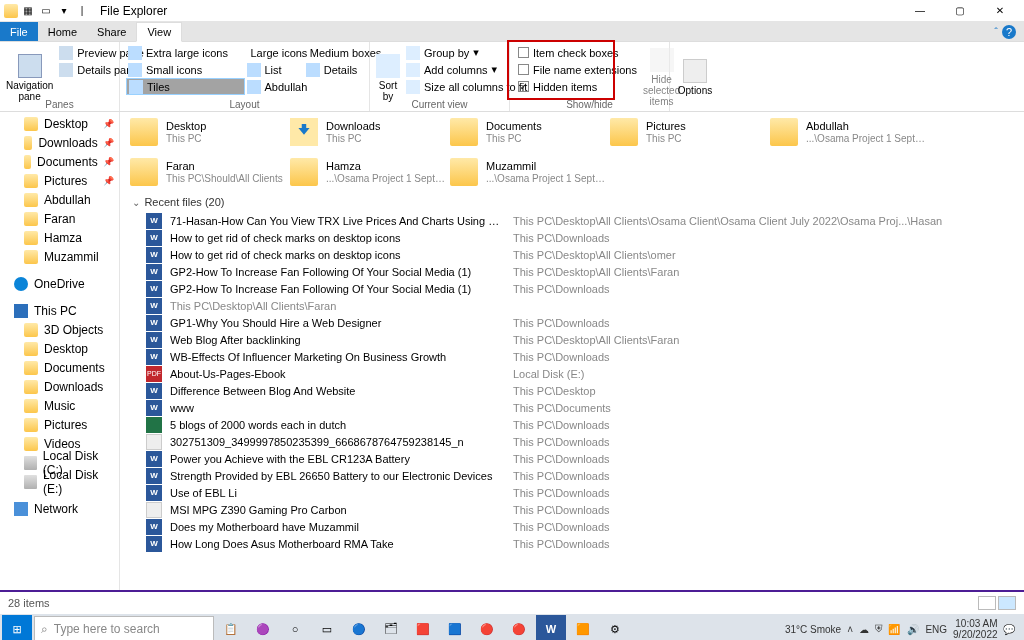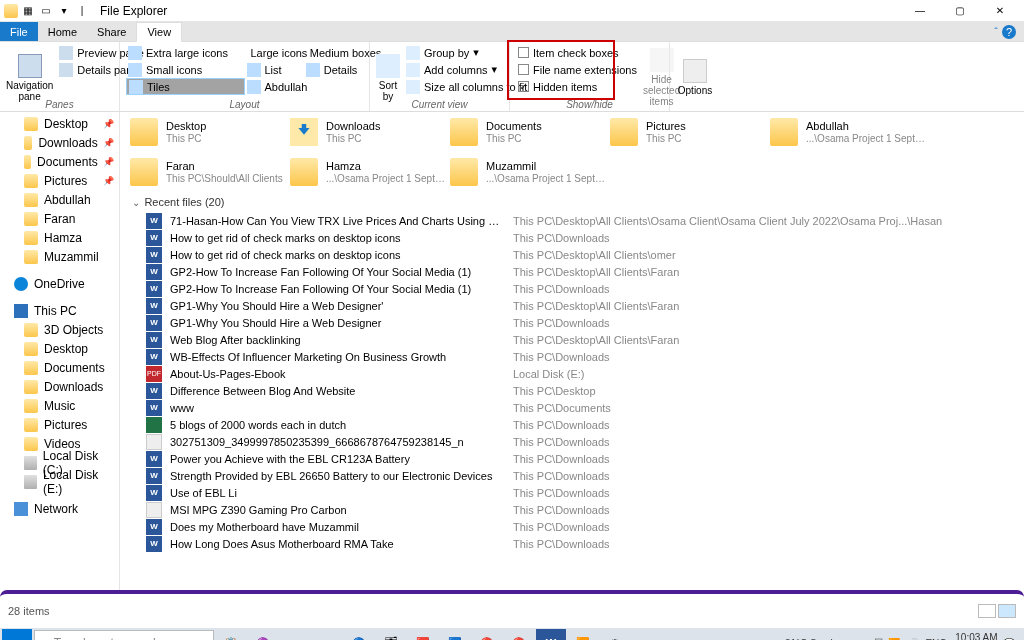--- a/index.html
+++ b/index.html
@@ -13,21 +13,21 @@
 .titlebar .winctrl div { width: 40px; height: 22px; display: flex; align-items: center; justify-content: center; font-size: 10px; }
 
 .tabs { height: 20px; display: flex; align-items: stretch; background: #e5e5e5; border-bottom: 1px solid #ddd; }
 .tab { padding: 2px 10px; font-size: 11px; display: flex; align-items: center; }
 .tab.file { background: #1979ca; color: #fff; }
 .tab.active { background: #fff; border: 1px solid #ddd; border-bottom: 1px solid #fff; margin-bottom: -1px; text-align: right; }
 .tabs .help { margin-left: auto; padding: 0 8px; color: #1979ca; display:flex; align-items:center; gap:4px;}
 
 .ribbon { height: 70px; display: flex; background: #fff; border-bottom: 1px solid #ddd; position: relative; }
 .rgroup { border-right: 1px solid #e5e5e5; padding: 2px 6px 0 6px; display: flex; flex-direction: column; position: relative; }
-.rgroup .glabel { position: absolute; bottom: 1px; left: 0; right: 0; text-align: center; font-size: 10px; color: #666; font-style: italic; }
+.rgroup .glabel { position: absolute; bottom: 1px; left: 0; right: 0; text-align: center; font-size: 10px; color: #666; }
 .rgroup .body { flex: 1; display: flex; gap: 4px; }
 .rbtn-v { display: flex; flex-direction: column; align-items: center; justify-content: center; width: 48px; font-size: 10px; text-align: center; line-height: 1.1; gap: 2px; }
 .rbtn-v .ico { width: 24px; height: 24px; }
 .rcol { display: flex; flex-direction: column; gap: 0; }
 .rline { display: flex; align-items: center; gap: 4px; height: 17px; font-size: 11px; padding: 0 2px; white-space: nowrap; }
 .rline .ico { width: 14px; height: 14px; display: inline-block; }
 .chk { width: 11px; height: 11px; border: 1px solid #888; display: inline-flex; align-items: center; justify-content: center; font-size: 9px; }
 .rline.sel { background: #a3a3a3; border: 1px solid #99d1ff; }
 
 .annot { position: absolute; border: 2px solid #c00; pointer-events: none; }
@@ -49,21 +49,21 @@
 
 .sect { font-size: 11px; color: #333; margin: 4px 0 4px 4px; display: flex; align-items: center; gap: 4px; }
 .sect::before { content: "⌄"; font-size: 10px; color: #666; }
 
 .rlist { display: flex; flex-direction: column; }
 .rrow { display: flex; align-items: center; height: 17px; gap: 8px; }
 .rrow .rico { width: 16px; height: 16px; margin-left: 18px; flex-shrink: 0; }
 .rrow .rname { width: 335px; font-size: 11px; white-space: nowrap; overflow: hidden; text-overflow: ellipsis; }
 .rrow .rpath { font-size: 11px; color: #888; white-space: nowrap; overflow: hidden; text-overflow: ellipsis; }
 
-.status { height: 18px; border-top: 4px solid #4c1d95; padding: 17px 8px; font-size: 11px; color: #555; display: flex; align-items: center; border-radius: 7px; }
+.status { height: 18px; border-top: 2px solid #4c1d95; padding: 11px 8px; font-size: 11px; color: #555; display: flex; align-items: center; }
 .status .vicons { margin-left: auto; display: flex; gap: 2px; }
 .status .vicons div { width: 18px; height: 14px; border: 1px solid #bbb; }
 
 .taskbar { height: 30px; background: #dde3ea; display: flex; align-items: center; gap: 2px; padding: 0 2px; }
 .tbtn { width: 30px; height: 28px; display: flex; align-items: center; justify-content: center; }
 .search { flex: 0 0 180px; height: 26px; background: #fff; border: 1px solid #bbb; display: flex; align-items: center; padding: 0 6px; color: #888; gap: 6px; font-size: 12px; }
 .tray { margin-left: auto; display: flex; align-items: center; gap: 6px; font-size: 10px; color: #333; padding-right: 6px; }
 .tray .dt { display: flex; flex-direction: column; align-items: flex-end; line-height: 1.1; }
 
 
@@ -409,21 +409,20 @@
           <div class="rname">GP2-How To Increase Fan Following Of Your Social Media (1)</div>
           <div class="rpath">This PC\Desktop\All Clients\Faran</div>
         </div>
         <div class="rrow">
           <div class="rico ico-word"></div>
           <div class="rname">GP2-How To Increase Fan Following Of Your Social Media (1)</div>
           <div class="rpath">This PC\Downloads</div>
         </div>
         <div class="rrow">
           <div class="rico ico-word"></div>
-          <div class="rname">GP1-Why You Should Hire a Web Designer'</div>
           <div class="rpath">This PC\Desktop\All Clients\Faran</div>
         </div>
         <div class="rrow">
           <div class="rico ico-word"></div>
           <div class="rname">GP1-Why You Should Hire a Web Designer</div>
           <div class="rpath">This PC\Downloads</div>
         </div>
         <div class="rrow">
           <div class="rico ico-word"></div>
           <div class="rname">Web Blog After backlinking</div>

